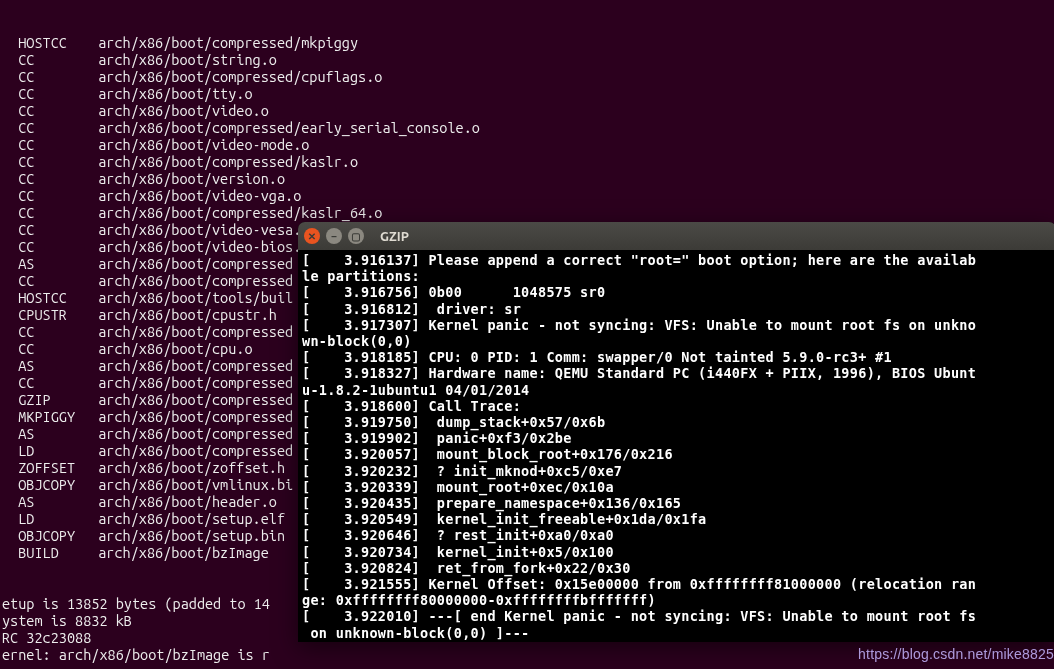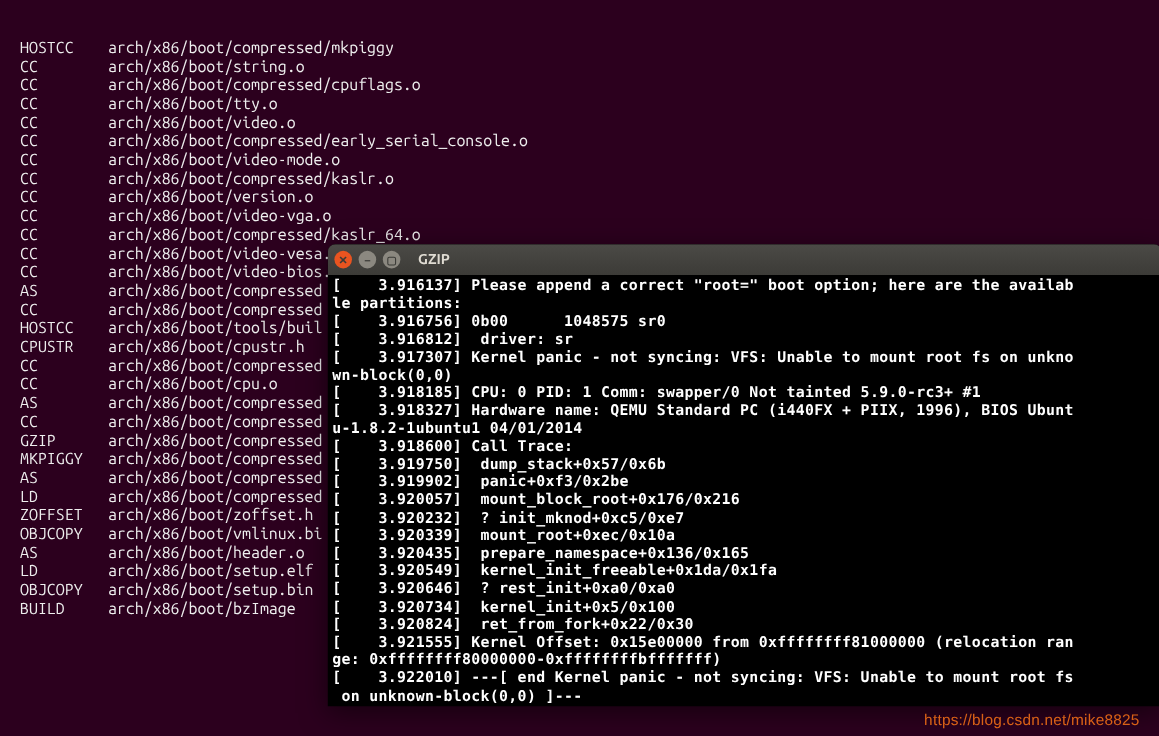--- a/index.html
+++ b/index.html
@@ -60,34 +60,35 @@
     white-space: pre;
     font-family: "DejaVu Sans Mono", monospace;
     font-size: 13.5px;
     line-height: 16.2px;
     color: #ffffff;
     font-weight: bold;
     letter-spacing: 0.3px;
   }
   .watermark {
     position: absolute;
-    right: 18px;
+    right: 0;
     bottom: 6px;
-    color: #f97316;
+    color: #c4b5fd;
     font-family: sans-serif;
     font-size: 14px;
     letter-spacing: 0.2px;
     opacity: 0.85;
   }
 </style>
 </head>
 <body>
 
 <div class="terminal">
   <div id="build-block"><span class="line">  <span class="col1">HOSTCC</span>arch/x86/boot/compressed/mkpiggy</span><span class="line">  <span class="col1">CC</span>arch/x86/boot/string.o</span><span class="line">  <span class="col1">CC</span>arch/x86/boot/compressed/cpuflags.o</span><span class="line">  <span class="col1">CC</span>arch/x86/boot/tty.o</span><span class="line">  <span class="col1">CC</span>arch/x86/boot/video.o</span><span class="line">  <span class="col1">CC</span>arch/x86/boot/compressed/early_serial_console.o</span><span class="line">  <span class="col1">CC</span>arch/x86/boot/video-mode.o</span><span class="line">  <span class="col1">CC</span>arch/x86/boot/compressed/kaslr.o</span><span class="line">  <span class="col1">CC</span>arch/x86/boot/version.o</span><span class="line">  <span class="col1">CC</span>arch/x86/boot/video-vga.o</span><span class="line">  <span class="col1">CC</span>arch/x86/boot/compressed/kaslr_64.o</span><span class="line">  <span class="col1">CC</span>arch/x86/boot/video-vesa.o</span><span class="line">  <span class="col1">CC</span>arch/x86/boot/video-bios.o</span><span class="line">  <span class="col1">AS</span>arch/x86/boot/compressed</span><span class="line">  <span class="col1">CC</span>arch/x86/boot/compressed</span><span class="line">  <span class="col1">HOSTCC</span>arch/x86/boot/tools/buil</span><span class="line">  <span class="col1">CPUSTR</span>arch/x86/boot/cpustr.h</span><span class="line">  <span class="col1">CC</span>arch/x86/boot/compressed</span><span class="line">  <span class="col1">CC</span>arch/x86/boot/cpu.o</span><span class="line">  <span class="col1">AS</span>arch/x86/boot/compressed</span><span class="line">  <span class="col1">CC</span>arch/x86/boot/compressed</span><span class="line">  <span class="col1">GZIP</span>arch/x86/boot/compressed</span><span class="line">  <span class="col1">MKPIGGY</span>arch/x86/boot/compressed</span><span class="line">  <span class="col1">AS</span>arch/x86/boot/compressed</span><span class="line">  <span class="col1">LD</span>arch/x86/boot/compressed</span><span class="line">  <span class="col1">ZOFFSET</span>arch/x86/boot/zoffset.h</span><span class="line">  <span class="col1">OBJCOPY</span>arch/x86/boot/vmlinux.bi</span><span class="line">  <span class="col1">AS</span>arch/x86/boot/header.o</span><span class="line">  <span class="col1">LD</span>arch/x86/boot/setup.elf</span><span class="line">  <span class="col1">OBJCOPY</span>arch/x86/boot/setup.bin</span><span class="line">  <span class="col1">BUILD</span>arch/x86/boot/bzImage</span></div>
+  <div id="trailing-block"><span class="line">etup is 13852 bytes (padded to 14</span><span class="line">ystem is 8832 kB</span><span class="line">RC 32c23088</span><span class="line">ernel: arch/x86/boot/bzImage is r</span></div>
   
 </div>
 
 <div class="qemu-window">
   <div class="qemu-titlebar">
     <span class="win-btn win-close">✕</span>
     <span class="win-btn win-min">–</span>
     <span class="win-btn win-max">▢</span>
     <span class="qemu-title">GZIP</span>
   </div>

